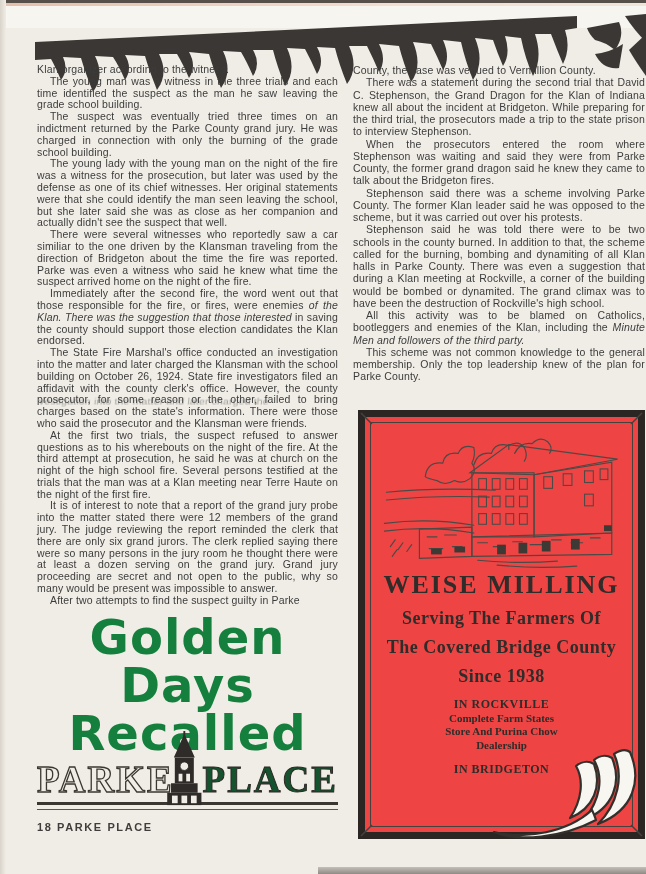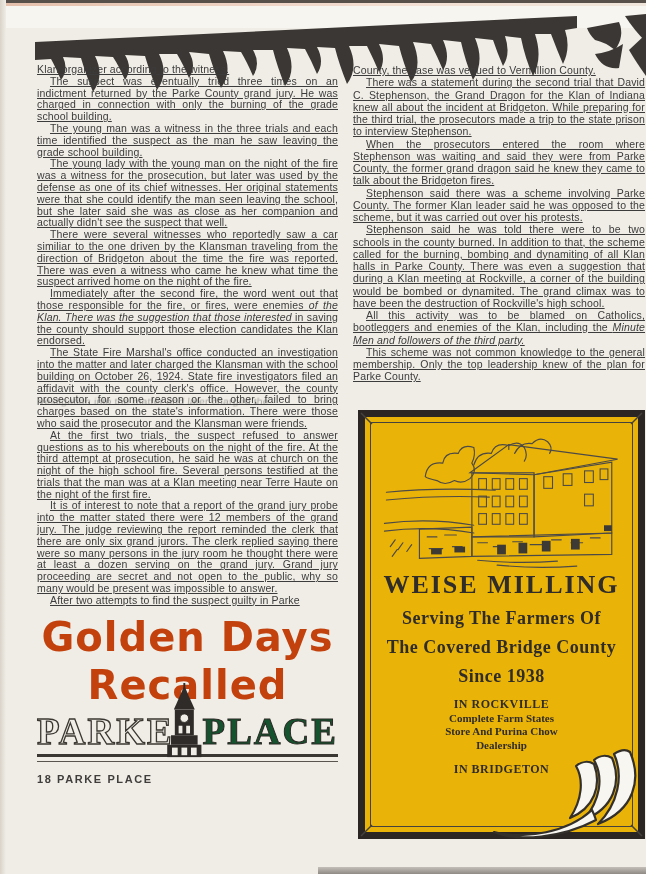--- a/index.html
+++ b/index.html
@@ -19,36 +19,36 @@
   .scan-bottom-shadow{position:absolute;bottom:0;left:318px;right:0;height:7px;background:linear-gradient(#c4bfb8,#8f8a84);}
 
   .flame-band{position:absolute;left:35px;top:14px;width:611px;height:88px;}
 
   
   .left-stack{position:absolute;left:37px;top:64px;width:301px;}
   .right-stack{position:absolute;left:353px;top:64px;width:292px;}
   .col{font-size:10.5px;letter-spacing:.15px;color:#3c3c3c;}
   .col-left{line-height:11.8px;position:relative;}
   .col-right{line-height:12.25px;}
-  p.para{margin:0;text-align:justify;text-decoration:underline;}
+  p.para{margin:0;text-align:justify;}
   p.para.ind{text-indent:13px;}
   .it{font-style:italic;}
   .endmark{display:inline-block;font-size:10px;margin-left:3px;transform:translateY(1px);}
   .ghost{
     position:absolute;left:2px;top:332px;width:298px;
     text-align:justify;opacity:.42;filter:blur(.4px);
     transform:skewX(-6deg) scaleY(.9);
     pointer-events:none;
   }
 
   
   .gd-heading{
     margin-top:6px;text-align:center;
     font-family:"DejaVu Sans",sans-serif;font-weight:bold;
-    font-size:40px;line-height:48px;letter-spacing:1px;color:#c2410c;
+    font-size:48px;line-height:48px;letter-spacing:1px;color:#15803d;
   }
 
   
   .logo-block{position:relative;margin-top:-2px;height:58px;}
   .logo-row{
     position:absolute;left:0;right:0;bottom:14px;
     display:flex;align-items:flex-start;justify-content:center;
     font-family:"Liberation Serif",serif;font-weight:bold;
     font-size:37px;letter-spacing:2px;line-height:38px;margin-top:28px;
   }
@@ -60,21 +60,21 @@
 
   .page-footer{
     margin-top:8px;
     font-size:11px;font-weight:bold;letter-spacing:1.6px;color:#403e3c;
   }
 
   
   .ad-frame{
     position:relative;margin-top:27px;margin-left:5px;
     width:287px;height:429px;box-sizing:border-box;
-    background:#eab308;border:7px solid #2b2623;
+    background:#ef4444;border:7px solid #2b2623;
   }
   .ad-inner{
     position:absolute;inset:5px;border:1.5px solid #45413c;
   }
   .ad-miters{position:absolute;inset:-7px;width:calc(100% + 14px);height:calc(100% + 14px);pointer-events:none;}
   .ad-content{
     position:absolute;inset:7px;
     display:flex;flex-direction:column;align-items:center;
     text-align:center;font-family:"Liberation Serif",serif;color:#2f2c29;
   }
@@ -120,24 +120,24 @@
       <path d="M560,40 Q576,38 588,30 L584,54 Q568,56 560,40 Z"></path>
       <path d="M590,2 L611,0 L611,28 Q599,16 590,2 Z"></path>
       <path d="M594,36 L611,20 L611,62 Q601,48 594,36 Z"></path>
     </g>
   </svg>
 
   <div class="left-stack">
     <div class="col col-left">
       <div class="ghost">vestigation into the matter and later charged the</div>
     <p class="para"><span>Klan organizer according to the witness.</span></p>
+        <p class="para ind"><span>The young man was a witness in the three trials and each time identified the suspect as the man he saw leaving the grade school building.</span></p>
         <p class="para ind"><span>The suspect was eventually tried three times on an indictment returned by the Parke County grand jury. He was charged in connection with only the burning of the grade school building.</span></p>
-        <p class="para ind"><span>The young man was a witness in the three trials and each time identified the suspect as the man he saw leaving the grade school building.</span></p>
         <p class="para ind"><span>The young lady with the young man on the night of the fire was a witness for the prosecution, but later was used by the defense as one of its chief witnesses. Her original statements were that she could identify the man seen leaving the school, but she later said she was as close as her companion and actually didn't see the suspect that well.</span></p>
-        <p class="para ind"><span>There were several witnesses who reportedly saw a car similiar to the one driven by the Klansman traveling from the direction of Bridgeton about the time the fire was reported. There was even a witness who came he knew what time the suspect arrived home on the night of the fire.</span></p>
+        <p class="para ind"><span>There were several witnesses who reportedly saw a car similiar to the one driven by the Klansman traveling from the direction of Bridgeton about the time the fire was reported. Parke was even a witness who said he knew what time the suspect arrived home on the night of the fire.</span></p>
         <p class="para ind"><span>Immediately after the second fire, the word went out that those responsible for the fire, or fires, were enemies </span><span class="it">of the Klan. There was the suggestion that those interested</span><span> in saving the county should support those election candidates the Klan endorsed.</span></p>
         <p class="para ind"><span>The State Fire Marshal's office conducted an investigation into the matter and later charged the Klansman with the school building on October 26, 1924. State fire investigators filed an affidavit with the county clerk's office. However, the county prosecutor, for some reason or the other, failed to bring charges based on the state's information. There were those who said the prosecutor and the Klansman were friends.</span></p>
         <p class="para ind"><span>At the first two trials, the suspect refused to answer questions as to his wherebouts on the night of the fire. At the third attempt at prosecution, he said he was at church on the night of the high school fire. Several persons testified at the trials that the man was at a Klan meeting near Terre Haute on the night of the first fire.</span></p>
         <p class="para ind"><span>It is of interest to note that a report of the grand jury probe into the matter stated there were 12 members of the grand jury. The judge reviewing the report reminded the clerk that there are only six grand jurors. The clerk replied saying there were so many persons in the jury room he thought there were at least a dozen serving on the grand jury. Grand jury proceeding are secret and not open to the public, why so many would be present was impossible to answer.</span></p>
         <p class="para ind"><span>After two attempts to find the suspect guilty in Parke</span></p>
       </div>
 
     <div class="gd-heading">
       <div>Golden Days</div>
       <div>Recalled</div>

